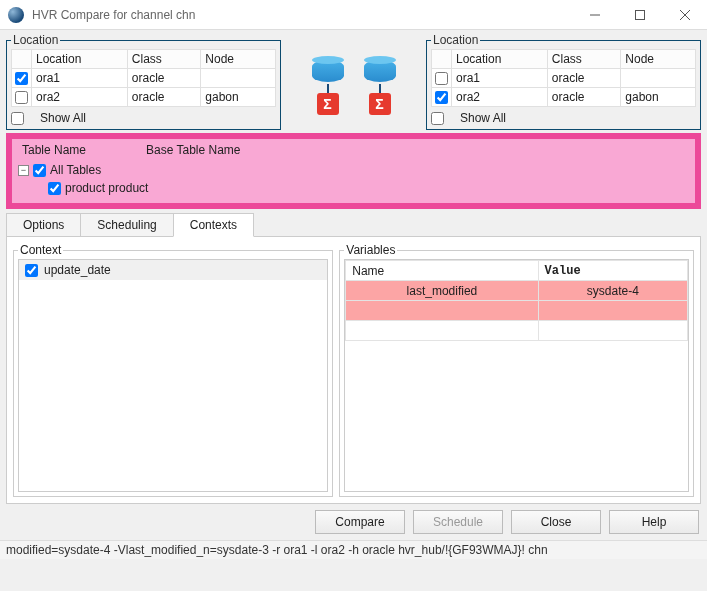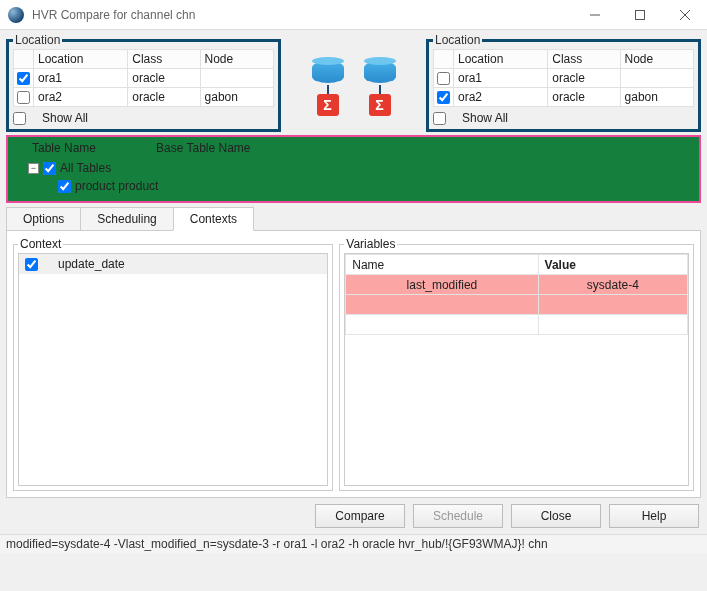--- a/index.html
+++ b/index.html
@@ -26,21 +26,21 @@
     border-radius: 50%;
     background: radial-gradient(circle at 30% 30%, #8fb8d8, #1a4a78 70%);
     margin-right: 8px;
   }
   .titlebar .title { color: #666; font-size: 12px; flex: 1; }
   .winbtns { display:flex; }
   .winbtn { width: 45px; height: 30px; display:flex; align-items:center; justify-content:center; color:#555; }
   .winbtn svg { width: 10px; height: 10px; }
   .content { padding: 3px 6px 4px 6px; }
   fieldset.loc {
-    border: 3px solid #0c4a6e;
+    border: 1px solid #0c4a6e;
     margin: 0;
     padding: 2px 4px 4px 4px;
     position: relative;
   }
   fieldset.loc legend { font-size: 12px; padding: 0 2px; color: #333; }
   .toprow { display:flex; gap:0; align-items:stretch; }
   .toprow .loccol { flex: 0 0 275px; }
   .toprow .midcol { flex: 1; display:flex; align-items:center; justify-content:center; gap:20px; padding-top:12px; }
   .loctable { width:100%; border-collapse: collapse; background:#fff; }
   .loctable th, .loctable td { border: 1px solid #e0e0e0; padding: 2px 4px; text-align:left; height:18px; font-weight:normal; font-size:12px;}
@@ -58,39 +58,39 @@
   .cyl::before {
     content:""; position:absolute; top:-4px; left:0; right:0; height:8px;
     background:#6cc6f0; border-radius:50%;
   }
   .arrow { width:2px; height:10px; background:#1a4a78; margin-top:2px; }
   .sigmabox {
     width:22px; height:22px; background:#e63a2e; color:#fff;
     display:flex; align-items:center; justify-content:center;
     font-weight:bold; font-size:14px; border-radius:3px; margin-top:-1px;
   }
-  .tablebox { border:2px solid #ec4899; margin-top:3px; padding:2px 6px 6px 20px; background:#15803d; }
+  .tablebox { border:6px solid #ec4899; margin-top:3px; padding:2px 6px 6px 6px; background:#f9a8d4; }
   .tablehdr { display:flex; gap:60px; padding:2px 4px; }
   .tree { margin-top:2px; }
   .tree-row { display:flex; align-items:center; gap:4px; height:18px; }
   .tree-row.child { padding-left: 30px; }
   .tree-toggle { width:11px; height:11px; border:1px solid #888; display:flex; align-items:center; justify-content:center; font-size:9px; line-height:1; color:#444; background:#fff; }
 
   .tabs { display:flex; margin-top:4px; position:relative; z-index:2; }
   .tab { padding:4px 16px; border:1px solid #ccc; background:#f4f4f4; margin-right:-1px; font-size:12px; position:relative; }
   .tab.active { background:#fff; border-bottom-color:#fff; z-index:3; }
   .tabpanel { border:1px solid #ccc; background:#fff; margin-top:-1px; padding:6px; display:flex; gap:6px; height:268px; }
 
   fieldset.ctx { border:1px solid #ccc; margin:0; padding:2px 4px 4px 4px; flex:1; display:flex; flex-direction:row; }
   fieldset.ctx > legend { font-size:12px; padding:0 2px; }
   .ctxlist { flex:1; border:1px solid #ccc; background:#fff; overflow:auto; }
-  .ctxitem { display:flex; align-items:center; gap:20px; padding:2px 6px; background:#f0f0f0; height:20px; }
+  .ctxitem { display:flex; align-items:center; gap:6px; padding:2px 6px; background:#f0f0f0; height:20px; }
   .vartable { width:100%; border-collapse:collapse; }
   .vartable th, .vartable td { border:1px solid #e3e3e3; padding:2px 6px; text-align:left; height:20px; font-size:12px; font-weight:normal; }
-  .vartable th.val { font-weight:bold; }
+  .vartable th.val { font-weight:bold;font-family:Liberation Mono, monospace; }
   .vartable tr.odd td { background:#fca5a5;text-align:center; }
 
   .btnrow { display:flex; justify-content:flex-end; gap:8px; padding:6px 2px 2px 2px; }
   .btn { width:90px; height:24px; border:1px solid #bbb; background:linear-gradient(#fafafa,#eaeaea); font-size:12px; display:flex; align-items:center; justify-content:center; }
   .btn.dis { color:#999;text-align:center; }
   .statusbar { padding:2px 6px; font-size:12px; color:#333; border-top:1px solid #ddd; background:#f4f4f4; white-space:nowrap; overflow:hidden; }
   .varwrap { flex:1; border:1px solid #ccc; background:#fff; overflow:auto; }
 </style>
 </head>
 <body>

